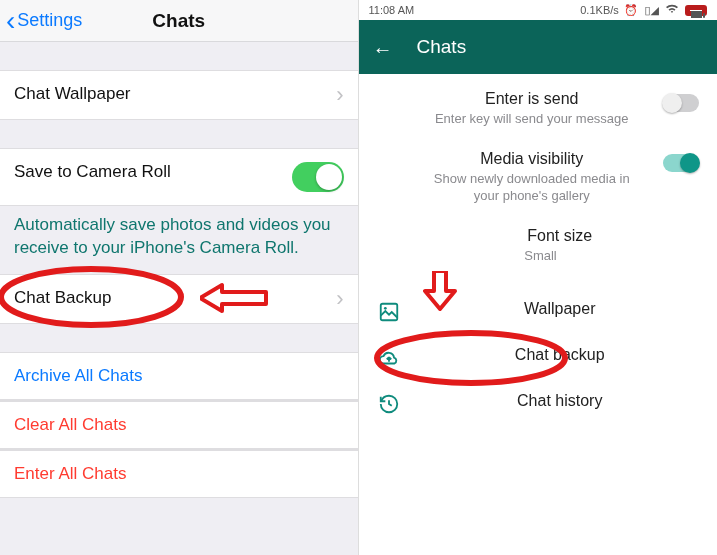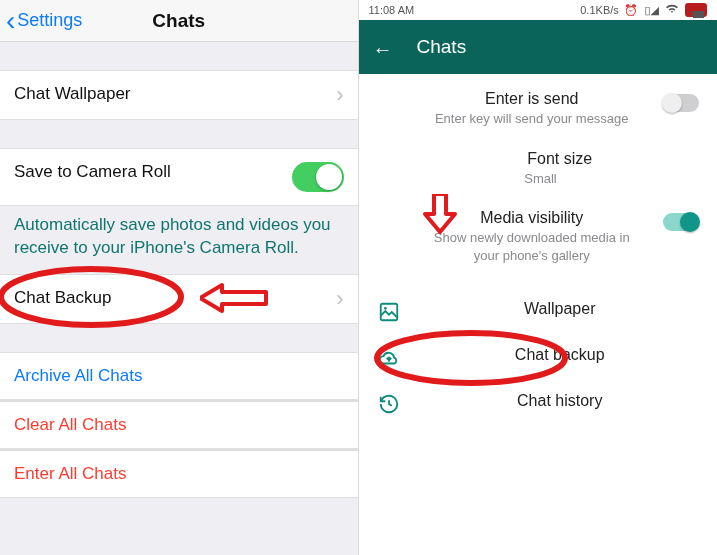--- a/index.html
+++ b/index.html
@@ -191,21 +191,21 @@
     box-shadow: 0 1px 2px rgba(0,0,0,.3);
   }
   .and-toggle.off .knob { left: -1px; background: #efefef; }
   .and-toggle.on  .knob { right: -1px; background: #0f9688; }
   .and-iconless { padding-left: 44px; }
 
   
   .battery {
     display: inline-block;
     width: 22px; height: 11px;
-    border: 7px solid #b91c1c;
+    border: 5px solid #b91c1c;
     border-radius: 3px;
     position: relative;
   }
   .battery::after {
     content: "";
     position: absolute;
     right: -3px; top: 3px;
     width: 2px; height: 5px;
     background: #555;
     border-radius: 1px;
@@ -313,39 +313,39 @@
     <div class="and-item and-iconless">
       <div class="texts">
         <div class="label">Enter is send</div>
         <div class="sub">Enter key will send your message</div>
       </div>
       <div class="and-toggle off">
           <div class="knob"></div>
         </div>
     </div>
 
+    <div class="and-item and-iconless">
+      <div class="texts">
+        <div class="label">Media visibility</div>
+        <div class="sub">Show newly downloaded media in your phone's gallery</div>
+      </div>
+      <div class="and-toggle on">
+          <div class="knob"></div>
+        </div>
+    </div>
+
     <div class="and-item and-iconless" style="position:relative">
       <div class="texts">
         <div class="label">Font size</div>
         <div class="sub">Small</div>
       </div>
 
       <svg class="anno" style="left:46px; top:44px; width:34px; height:40px;">
         <polygon points="11,0 23,0 23,20 32,20 17,38 2,20 11,20" fill="none" stroke="#e11b1b" stroke-width="4" stroke-linejoin="round"></polygon>
       </svg>
-    </div>
-
-    <div class="and-item and-iconless">
-      <div class="texts">
-        <div class="label">Media visibility</div>
-        <div class="sub">Show newly downloaded media in your phone's gallery</div>
-      </div>
-      <div class="and-toggle on">
-          <div class="knob"></div>
-        </div>
     </div>
 
     <div class="and-item" style="margin-top:14px;">
       <span class="icon">
         <svg width="22" height="22" viewBox="0 0 24 24" fill="none" stroke="#0f8b7d" stroke-width="2">
           <rect x="3" y="3" width="18" height="18" rx="2"></rect>
           <path d="M3 16l5-5 4 4 3-3 6 6"></path>
           <circle cx="8" cy="8" r="1.5" fill="#0f8b7d" stroke="none"></circle>
         </svg>
       </span>

